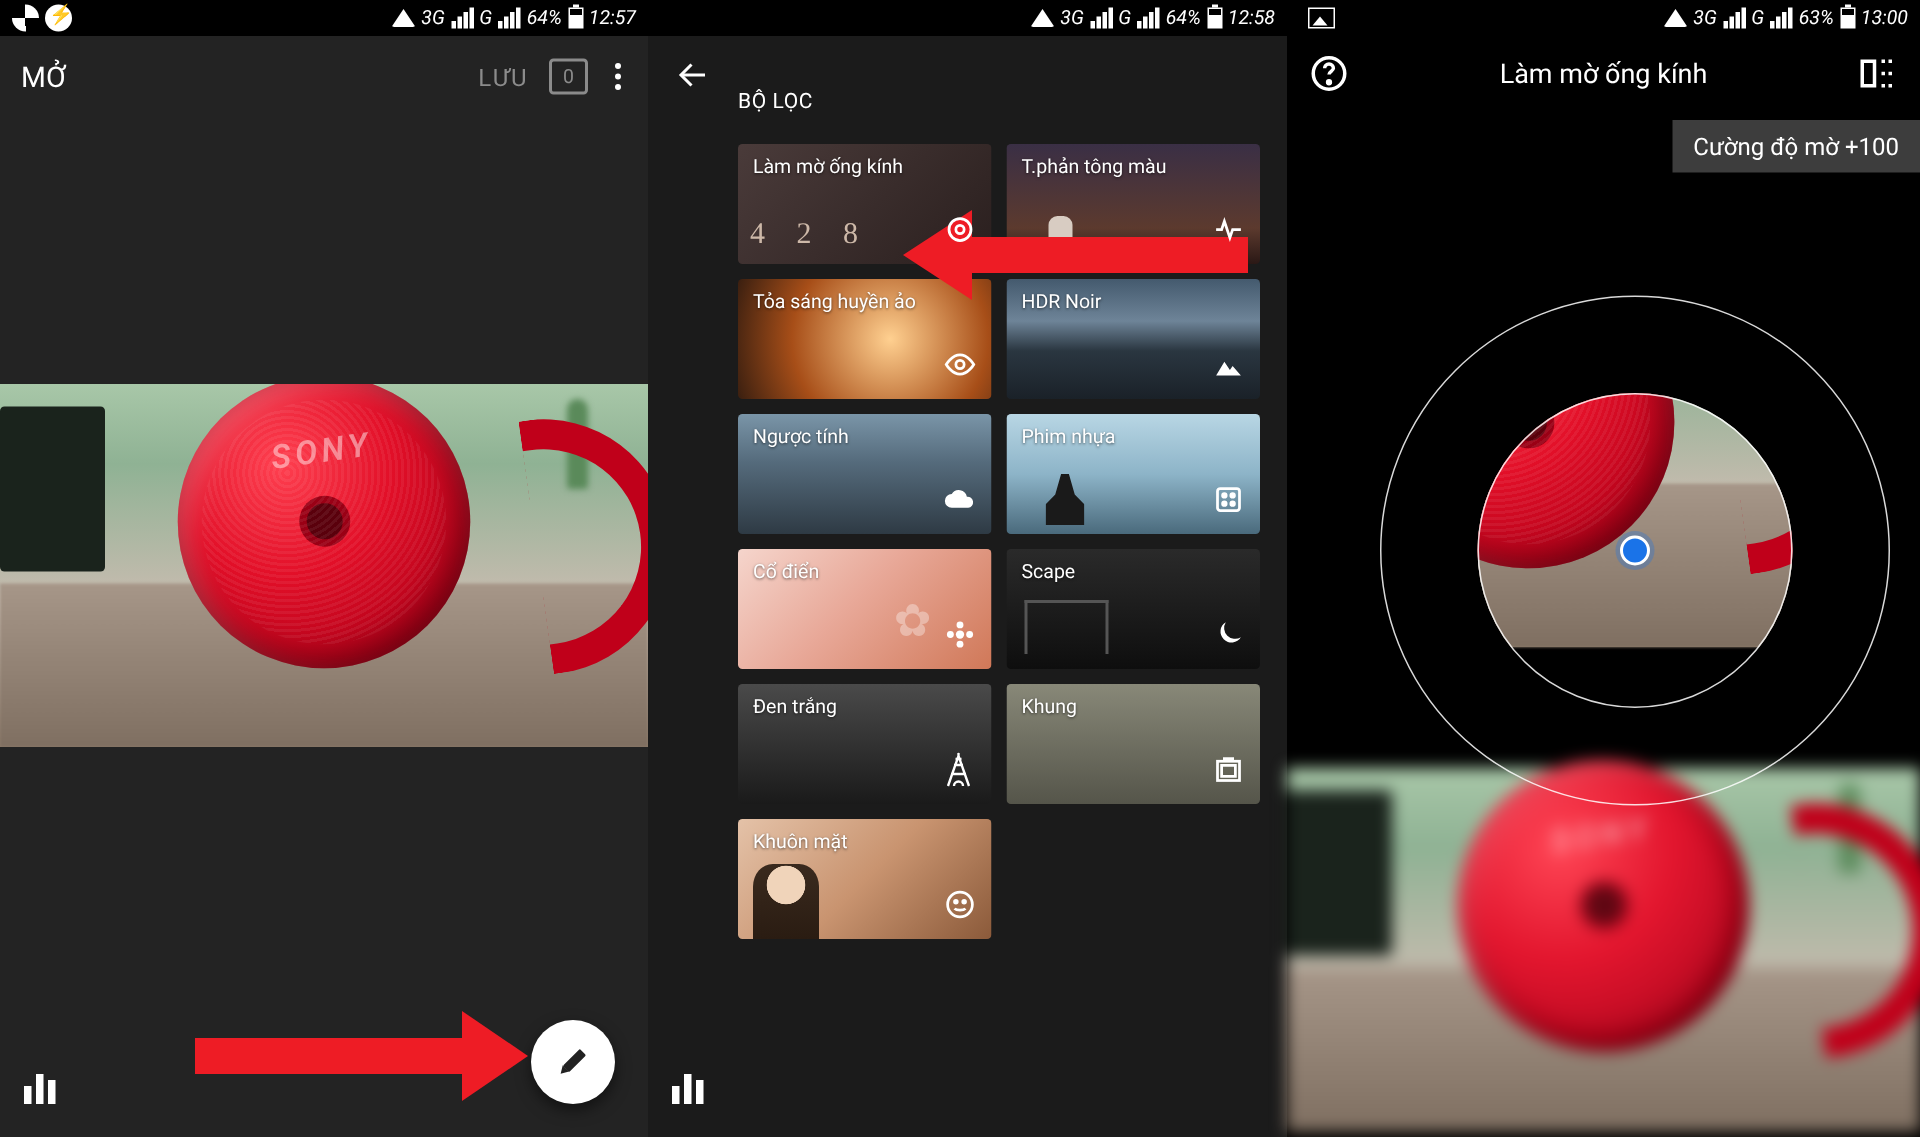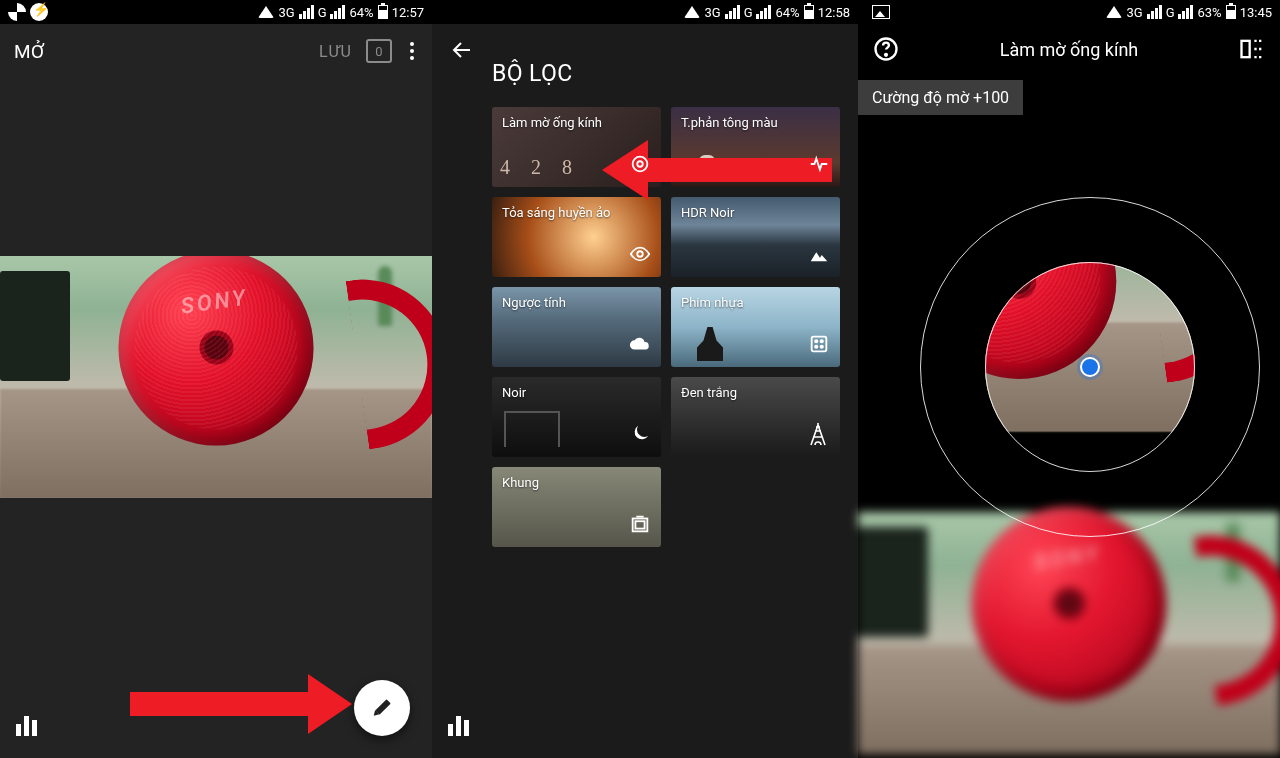--- a/index.html
+++ b/index.html
@@ -7,21 +7,21 @@
   .panels { display:flex; width:1280px; height:758px; }
   .panel { position:relative; height:758px; background:#000; }
   .p1 { width:432px; background:#232323; }
   .p2 { width:426px; background:#1b1b1b; }
   .p3 { width:422px; background:#000; }
 
   
   .status { height:24px; display:flex; align-items:center; justify-content:flex-end; gap:4px; padding:0 8px; background:#000; font-size:13px; color:#fff; }
   .p1 .status { justify-content:space-between; }
   .status .left { display:flex; align-items:center; gap:4px; }
-  .status .right { display:flex; align-items:center; gap:4px; }
+  .status .right { display:flex; align-items:center; gap:4px;font-style:italic; }
   .status .sig { display:flex; align-items:flex-end; gap:1px; }
   .status .bar { width:3px; background:#fff; }
   .b1{height:5px}.b2{height:8px}.b3{height:11px}.b4{height:14px}
   .batt { width:10px; height:14px; border:1px solid #fff; position:relative; display:flex; align-items:flex-end; }
   .batt::before { content:""; position:absolute; top:-3px; left:2px; width:4px; height:2px; background:#fff; }
   .batt .fill { width:100%; background:#fff; }
   .wifi { width:0; height:0; border-left:8px solid transparent; border-right:8px solid transparent; border-bottom:12px solid #fff; border-radius:2px; }
 
   
   .p1 .topbar { height:54px; display:flex; align-items:center; padding:0 14px; gap:14px; }
@@ -54,21 +54,21 @@
   .p1 .histo .h1{height:12px}.p1 .histo .h2{height:20px}.p1 .histo .h3{height:16px}
 
   .arrow-red { position:absolute; }
   .arrow-red .shaft { background:#ee1c25; position:absolute; }
   .arrow-red .head { width:0;height:0;position:absolute; }
 
   
   .p2 .hdr { display:flex; align-items:flex-start; gap:14px; padding:10px 14px; }
   .back-arr { width:32px; height:32px; display:flex; align-items:center; justify-content:center; }
   .back-arr svg{width:24px;height:24px;}
-  .p2 .title { font-size:23px; letter-spacing:0.4px; margin-top:26px; }
+  .p2 .title { font-size:14px; letter-spacing:0.4px; margin-top:26px; }
 
   .filters { display:grid; grid-template-columns:1fr 1fr; gap:10px 10px; padding:10px 18px 10px 60px; }
   .filt { position:relative; height:80px; border-radius:3px; overflow:hidden; cursor:pointer; }
   .filt .lbl { position:absolute; top:8px; left:10px; font-size:13px; color:#fff; text-shadow:0 1px 2px rgba(0,0,0,.6); z-index:2;}
   .filt .ic { position:absolute; right:10px; bottom:8px; color:#fff; z-index:2;}
   .filt .bg { position:absolute; inset:0; }
 
   
   .f-lens .bg{background:linear-gradient(135deg,#4a3b3a 0%,#2a1f1e 100%);}
   .f-lens .bg::after{content:"4 2 8";position:absolute;left:8px;bottom:8px;font-size:20px;color:#cdb8a8;letter-spacing:8px;font-family:serif;}
@@ -94,21 +94,21 @@
 
   .p2 .histo { position:absolute; left:16px; bottom:22px; display:flex; align-items:flex-end; gap:3px; }
   .p2 .histo span { width:5px; background:#fff; }
 
   .filt .ic svg{width:22px;height:22px;}
 
   
   .p3 .topbar3 { height:50px; display:flex; align-items:center; padding:0 14px; justify-content:space-between; }
   .p3 .title3 { font-size:18px; text-align:center; }
   .p3 .chip { display:inline-block; background:#3d3d3d; padding:8px 14px; font-size:16px; margin:6px auto 0; }
-  .p3 .chipwrap { text-align:left; }
+  .p3 .chipwrap { text-align:right; }
   .help-ic,.compare-ic{width:28px;height:28px;display:flex;align-items:center;justify-content:center;}
 
   .p3 .photo3 { position:absolute; top:256px; left:0; width:422px; height:242px; }
   .p3 .photo3 .headphone-scene{filter:blur(5px);}
   .p3 .focus-clear{position:absolute;left:55%;top:46%;transform:translate(-50%,-50%);width:210px;height:210px;border-radius:50%;overflow:hidden;}
   .p3 .focus-clear .headphone-scene{filter:none;transform:translate(-42%,-30%) scale(1);width:422px;height:242px;position:absolute;}
   .p3 .circ{position:absolute;left:55%;top:46%;transform:translate(-50%,-50%);border:1.5px solid rgba(255,255,255,.85);border-radius:50%;}
   .p3 .c1{width:340px;height:340px;}
   .p3 .c2{width:210px;height:210px;}
   .p3 .dot{position:absolute;left:55%;top:46%;transform:translate(-50%,-50%);width:20px;height:20px;background:#1a73e8;border-radius:50%;border:2px solid #fff;box-shadow:0 0 0 3px rgba(26,115,232,.3);}
@@ -289,41 +289,62 @@
           <div class="bg"></div>
           <div class="lbl">Phim nhựa</div>
           <div class="ic"><svg viewBox="0 0 24 24" fill="none" stroke="#fff" stroke-width="2">
               <rect x="4" y="4" width="16" height="16" rx="2"></rect>
               <circle cx="9" cy="9" r="1.3" fill="#fff"></circle>
               <circle cx="15" cy="9" r="1.3" fill="#fff"></circle>
               <circle cx="9" cy="15" r="1.3" fill="#fff"></circle>
               <circle cx="15" cy="15" r="1.3" fill="#fff"></circle>
             </svg></div>
         </div>
+      <div class="filt f-vint">
+          <div class="bg"></div>
+          <div class="lbl">Cổ điển</div>
+          <div class="ic"><svg viewBox="0 0 24 24" fill="#fff">
+              <circle cx="12" cy="12" r="3"></circle>
+              <circle cx="12" cy="5" r="2.5"></circle>
+              <circle cx="12" cy="19" r="2.5"></circle>
+              <circle cx="5" cy="12" r="2.5"></circle>
+              <circle cx="19" cy="12" r="2.5"></circle>
+            </svg></div>
+        </div>
       <div class="filt f-noir">
           <div class="bg"></div>
-          <div class="lbl">Noir</div>
+          <div class="lbl">Scape</div>
           <div class="ic"><svg viewBox="0 0 24 24" fill="#fff">
               <path d="M21 14a8 8 0 01-11-11 8 8 0 1011 11zM4 20h16"></path>
             </svg></div>
         </div>
       <div class="filt f-bw">
           <div class="bg"></div>
           <div class="lbl">Đen trắng</div>
           <div class="eiffel"><svg viewBox="0 0 20 26" fill="none" stroke="#fff" stroke-width="1.6">
               <path d="M10 2v4M8 6h4M7 10h6M5 16h10M3 24l7-20 7 20M7 24a3 3 0 016 0"></path>
             </svg></div>
         </div>
       <div class="filt f-frame">
           <div class="bg"></div>
           <div class="lbl">Khung</div>
           <div class="ic"><svg viewBox="0 0 24 24" fill="none" stroke="#fff" stroke-width="2">
               <rect x="4" y="6" width="16" height="14"></rect>
               <rect x="7" y="9" width="10" height="8"></rect>
               <path d="M8 4h8"></path>
+            </svg></div>
+        </div>
+      <div class="filt f-face" style="grid-column:1;">
+          <div class="bg"></div>
+          <div class="lbl">Khuôn mặt</div>
+          <div class="ic"><svg viewBox="0 0 24 24" fill="none" stroke="#fff" stroke-width="2">
+              <circle cx="12" cy="12" r="9"></circle>
+              <circle cx="9" cy="10" r="1" fill="#fff"></circle>
+              <circle cx="15" cy="10" r="1" fill="#fff"></circle>
+              <path d="M8 15c1.5 1.5 6.5 1.5 8 0"></path>
             </svg></div>
         </div>
     </div>
 
     <div class="histo">
       <span class="h1" style="height:12px"></span>
         <span class="h2" style="height:20px"></span>
         <span class="h3" style="height:16px"></span>
     </div>
 
@@ -351,21 +372,21 @@
         <span class="sig">
             <span class="bar b1"></span>
             <span class="bar b2"></span>
             <span class="bar b3"></span>
             <span class="bar b4"></span>
           </span>
         <span>63%</span>
         <span class="batt">
             <span class="fill" style="height:63%"></span>
           </span>
-        <span>13:45</span>
+        <span>13:00</span>
       </div>
     </div>
 
     <div class="topbar3">
       <div class="help-ic">
         <svg viewBox="0 0 24 24" fill="none" stroke="#fff" stroke-width="2">
             <circle cx="12" cy="12" r="9"></circle>
             <path d="M9.5 9a2.5 2.5 0 115 0c0 1.5-2.5 2-2.5 3.5"></path>
             <circle cx="12" cy="17" r="0.8" fill="#fff"></circle>
           </svg>

